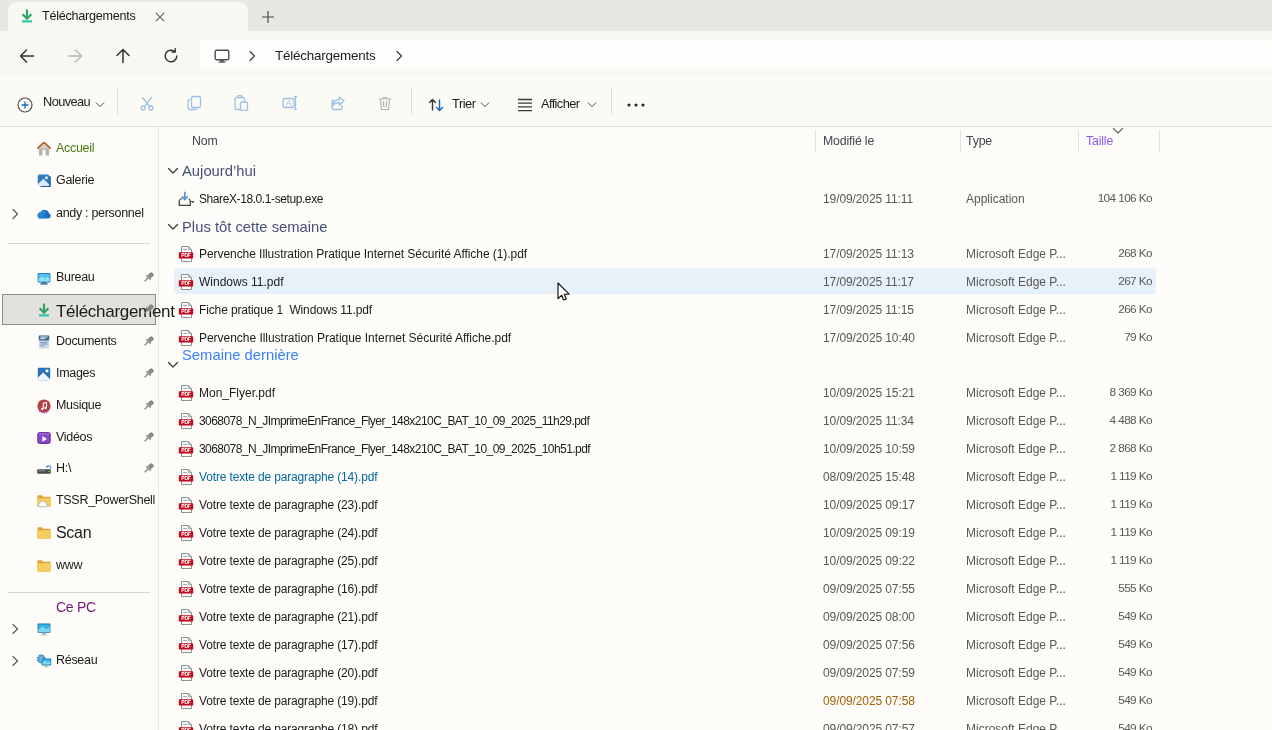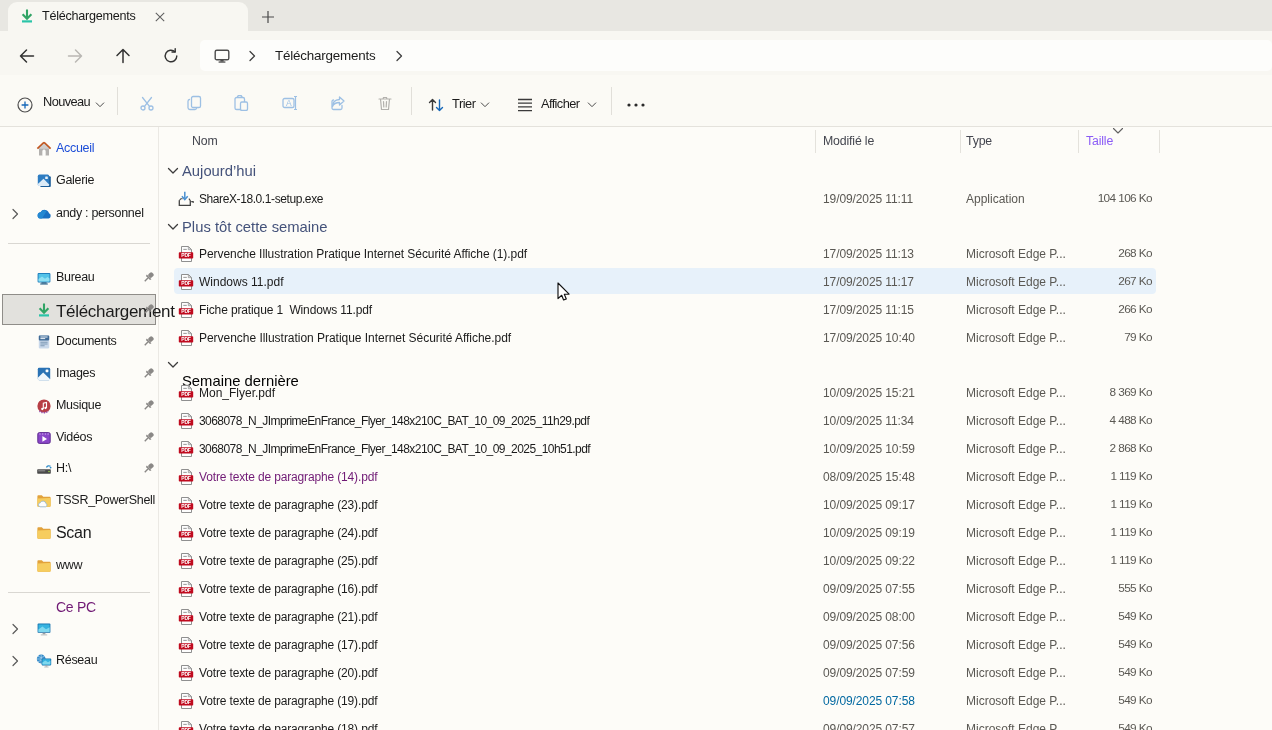--- a/index.html
+++ b/index.html
@@ -136,21 +136,21 @@
       <circle cx="16" cy="2" r="1.6" fill="#2a2a2a"></circle>
     </svg>
 <div class="abs" style="left:158px;top:127px;width:1px;height:603px;background:#ebe9e4"></div>
 <svg class="abs" style="left:36px;top:141px" width="16" height="16" viewBox="0 0 16 16">
       <path d="M8 1.6 L1.6 7.6 H3 V14.4 H6.5 V10 A1.5 1.5 0 0 1 9.5 10 V14.4 H13 V7.6 H14.4 Z" fill="#b3b1af"></path>
       <path d="M8 1.4 L1.4 7.6" stroke="#c2561f" stroke-width="1.8" fill="none"></path>
       <path d="M8 1.4 L14.6 7.6" stroke="#c2561f" stroke-width="1.8" fill="none"></path>
       <path d="M8 2.6 L2.6 7.7 H13.4 Z" fill="#d0cecc"></path>
       <path d="M6.7 14.4 V10.1 A1.3 1.3 0 0 1 9.3 10.1 V14.4 Z" fill="#fdfdfb"></path>
     </svg>
-<div class="t" style="left:56px;top:142px;font-size:12.5px;letter-spacing:-0.3px;color:#1d4ed8">Accueil</div>
+<div class="t" style="left:56px;top:142px;font-size:12.5px;letter-spacing:-0.3px;color:#4d7c0f">Accueil</div>
 <svg class="abs" style="left:36px;top:173px" width="16" height="16" viewBox="0 0 16 16">
       <rect x="4.2" y="3.2" width="10.6" height="10.8" rx="1" fill="#1d5e99"></rect>
       <rect x="1.8" y="1.6" width="11.4" height="11.4" rx="1.6" fill="#2e7dc2"></rect>
       <rect x="9.2" y="3.4" width="2.6" height="2.6" rx="0.6" fill="#e8f2fa"></rect>
       <path d="M1.8 11 L7.5 5.8 L13.2 11.6 V12 A1 1 0 0 1 12.2 13 H2.8 A1 1 0 0 1 1.8 12 Z" fill="#dcebf7"></path>
     </svg>
 <div class="t" style="left:56px;top:174px;font-size:12.5px;letter-spacing:-0.3px;color:#1b1b1b">Galerie</div>
 <svg class="abs" style="left:10px;top:208px" width="12" height="12" viewBox="0 0 12 12">
       <path d="M3 1.5 L7.5 6 L3 10.5" stroke="#5a5a5a" stroke-width="1.2" fill="none" stroke-linecap="round" stroke-linejoin="round"></path>
     </svg>
@@ -325,21 +325,21 @@
 <svg class="abs" style="left:178px;top:330px" width="16" height="16" viewBox="0 0 16 16">
       <use href="#pdficon"></use>
     </svg>
 <div class="t" style="left:199px;top:332px;font-size:12px;letter-spacing:-0.03px;color:#1b1b1b">Pervenche Illustration Pratique Internet Sécurité Affiche.pdf</div>
 <div class="t" style="left:823px;top:332px;font-size:12px;letter-spacing:-0.1px;color:#5a5853">17/09/2025 10:40</div>
 <div class="t" style="left:966px;top:332px;font-size:12px;color:#5a5853">Microsoft Edge P...</div>
 <div class="t" style="left:1152px;top:332px;font-size:11.8px;letter-spacing:-0.6px;color:#5a5853;transform:translateX(-100%)">79 Ko</div>
 <svg class="abs" style="left:167px;top:359px" width="12" height="12" viewBox="0 0 12 12">
       <path d="M1.5 3.5 L6 8 L10.5 3.5" stroke="#3c3c3c" stroke-width="1.3" fill="none" stroke-linecap="round" stroke-linejoin="round"></path>
     </svg>
-<div class="t" style="left:182px;top:374px;font-size:14.8px;color:#000000">Semaine dernière</div>
+<div class="t" style="left:182px;top:348px;font-size:14.8px;color:#3b82f6">Semaine dernière</div>
 <svg class="abs" style="left:178px;top:385px" width="16" height="16" viewBox="0 0 16 16">
       <use href="#pdficon"></use>
     </svg>
 <div class="t" style="left:199px;top:387px;font-size:12px;letter-spacing:0.0px;color:#1b1b1b">Mon_Flyer.pdf</div>
 <div class="t" style="left:823px;top:387px;font-size:12px;letter-spacing:-0.1px;color:#5a5853">10/09/2025 15:21</div>
 <div class="t" style="left:966px;top:387px;font-size:12px;color:#5a5853">Microsoft Edge P...</div>
 <div class="t" style="left:1152px;top:387px;font-size:11.8px;letter-spacing:-0.6px;color:#5a5853;transform:translateX(-100%)">8 369 Ko</div>
 <svg class="abs" style="left:178px;top:413px" width="16" height="16" viewBox="0 0 16 16">
       <use href="#pdficon"></use>
     </svg>
@@ -350,21 +350,21 @@
 <svg class="abs" style="left:178px;top:441px" width="16" height="16" viewBox="0 0 16 16">
       <use href="#pdficon"></use>
     </svg>
 <div class="t" style="left:199px;top:443px;font-size:12px;letter-spacing:-0.55px;color:#1b1b1b">3068078_N_JImprimeEnFrance_Flyer_148x210C_BAT_10_09_2025_10h51.pdf</div>
 <div class="t" style="left:823px;top:443px;font-size:12px;letter-spacing:-0.1px;color:#5a5853">10/09/2025 10:59</div>
 <div class="t" style="left:966px;top:443px;font-size:12px;color:#5a5853">Microsoft Edge P...</div>
 <div class="t" style="left:1152px;top:443px;font-size:11.8px;letter-spacing:-0.6px;color:#5a5853;transform:translateX(-100%)">2 868 Ko</div>
 <svg class="abs" style="left:178px;top:469px" width="16" height="16" viewBox="0 0 16 16">
       <use href="#pdficon"></use>
     </svg>
-<div class="t" style="left:199px;top:471px;font-size:12px;letter-spacing:-0.15px;color:#701a75">Votre texte de paragraphe (14).pdf</div>
+<div class="t" style="left:199px;top:471px;font-size:12px;letter-spacing:-0.15px;color:#0369a1">Votre texte de paragraphe (14).pdf</div>
 <div class="t" style="left:823px;top:471px;font-size:12px;letter-spacing:-0.1px;color:#5a5853">08/09/2025 15:48</div>
 <div class="t" style="left:966px;top:471px;font-size:12px;color:#5a5853">Microsoft Edge P...</div>
 <div class="t" style="left:1152px;top:471px;font-size:11.8px;letter-spacing:-0.6px;color:#5a5853;transform:translateX(-100%)">1 119 Ko</div>
 <svg class="abs" style="left:178px;top:497px" width="16" height="16" viewBox="0 0 16 16">
       <use href="#pdficon"></use>
     </svg>
 <div class="t" style="left:199px;top:499px;font-size:12px;letter-spacing:-0.15px;color:#1b1b1b">Votre texte de paragraphe (23).pdf</div>
 <div class="t" style="left:823px;top:499px;font-size:12px;letter-spacing:-0.1px;color:#5a5853">10/09/2025 09:17</div>
 <div class="t" style="left:966px;top:499px;font-size:12px;color:#5a5853">Microsoft Edge P...</div>
 <div class="t" style="left:1152px;top:499px;font-size:11.8px;letter-spacing:-0.6px;color:#5a5853;transform:translateX(-100%)">1 119 Ko</div>
@@ -407,21 +407,21 @@
       <use href="#pdficon"></use>
     </svg>
 <div class="t" style="left:199px;top:667px;font-size:12px;letter-spacing:-0.15px;color:#1b1b1b">Votre texte de paragraphe (20).pdf</div>
 <div class="t" style="left:823px;top:667px;font-size:12px;letter-spacing:-0.1px;color:#5a5853">09/09/2025 07:59</div>
 <div class="t" style="left:966px;top:667px;font-size:12px;color:#5a5853">Microsoft Edge P...</div>
 <div class="t" style="left:1152px;top:667px;font-size:11.8px;letter-spacing:-0.6px;color:#5a5853;transform:translateX(-100%)">549 Ko</div>
 <svg class="abs" style="left:178px;top:693px" width="16" height="16" viewBox="0 0 16 16">
       <use href="#pdficon"></use>
     </svg>
 <div class="t" style="left:199px;top:695px;font-size:12px;letter-spacing:-0.15px;color:#1b1b1b">Votre texte de paragraphe (19).pdf</div>
-<div class="t" style="left:823px;top:695px;font-size:12px;letter-spacing:-0.1px;color:#0369a1">09/09/2025 07:58</div>
+<div class="t" style="left:823px;top:695px;font-size:12px;letter-spacing:-0.1px;color:#a16207">09/09/2025 07:58</div>
 <div class="t" style="left:966px;top:695px;font-size:12px;color:#5a5853">Microsoft Edge P...</div>
 <div class="t" style="left:1152px;top:695px;font-size:11.8px;letter-spacing:-0.6px;color:#5a5853;transform:translateX(-100%)">549 Ko</div>
 <svg class="abs" style="left:178px;top:721px" width="16" height="16" viewBox="0 0 16 16">
       <use href="#pdficon"></use>
     </svg>
 <div class="t" style="left:199px;top:723px;font-size:12px;letter-spacing:-0.15px;color:#1b1b1b">Votre texte de paragraphe (18).pdf</div>
 <div class="t" style="left:823px;top:723px;font-size:12px;letter-spacing:-0.1px;color:#5a5853">09/09/2025 07:57</div>
 <div class="t" style="left:966px;top:723px;font-size:12px;color:#5a5853">Microsoft Edge P...</div>
 <div class="t" style="left:1152px;top:723px;font-size:11.8px;letter-spacing:-0.6px;color:#5a5853;transform:translateX(-100%)">549 Ko</div>
 <svg class="abs" style="left:557px;top:282px" width="14" height="20" viewBox="0 0 14 20">

